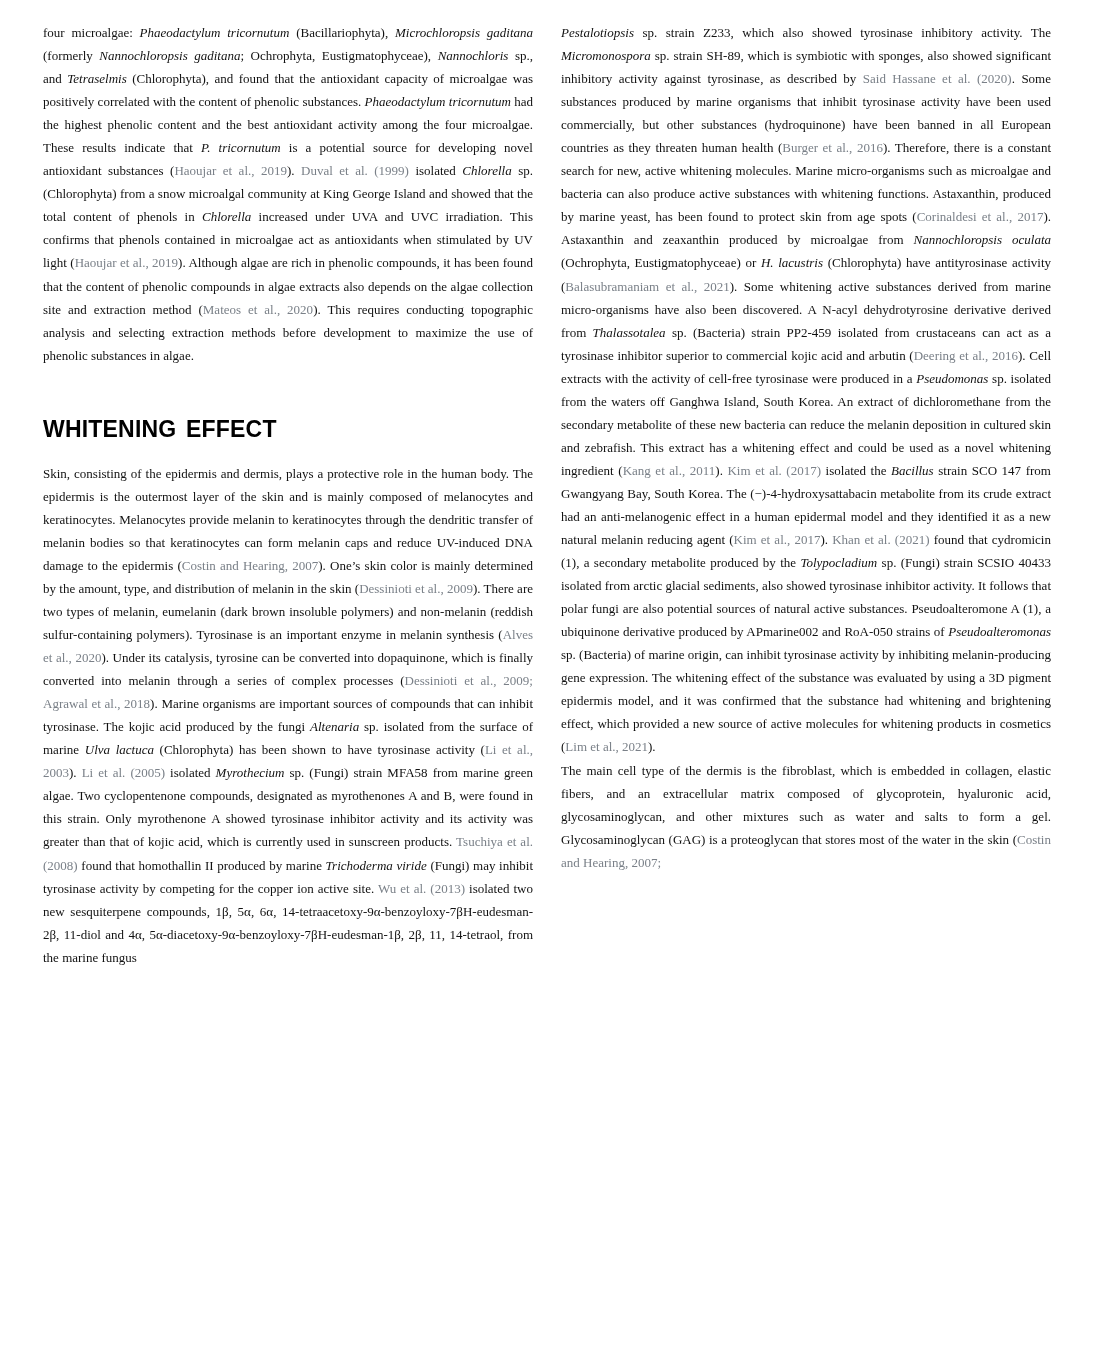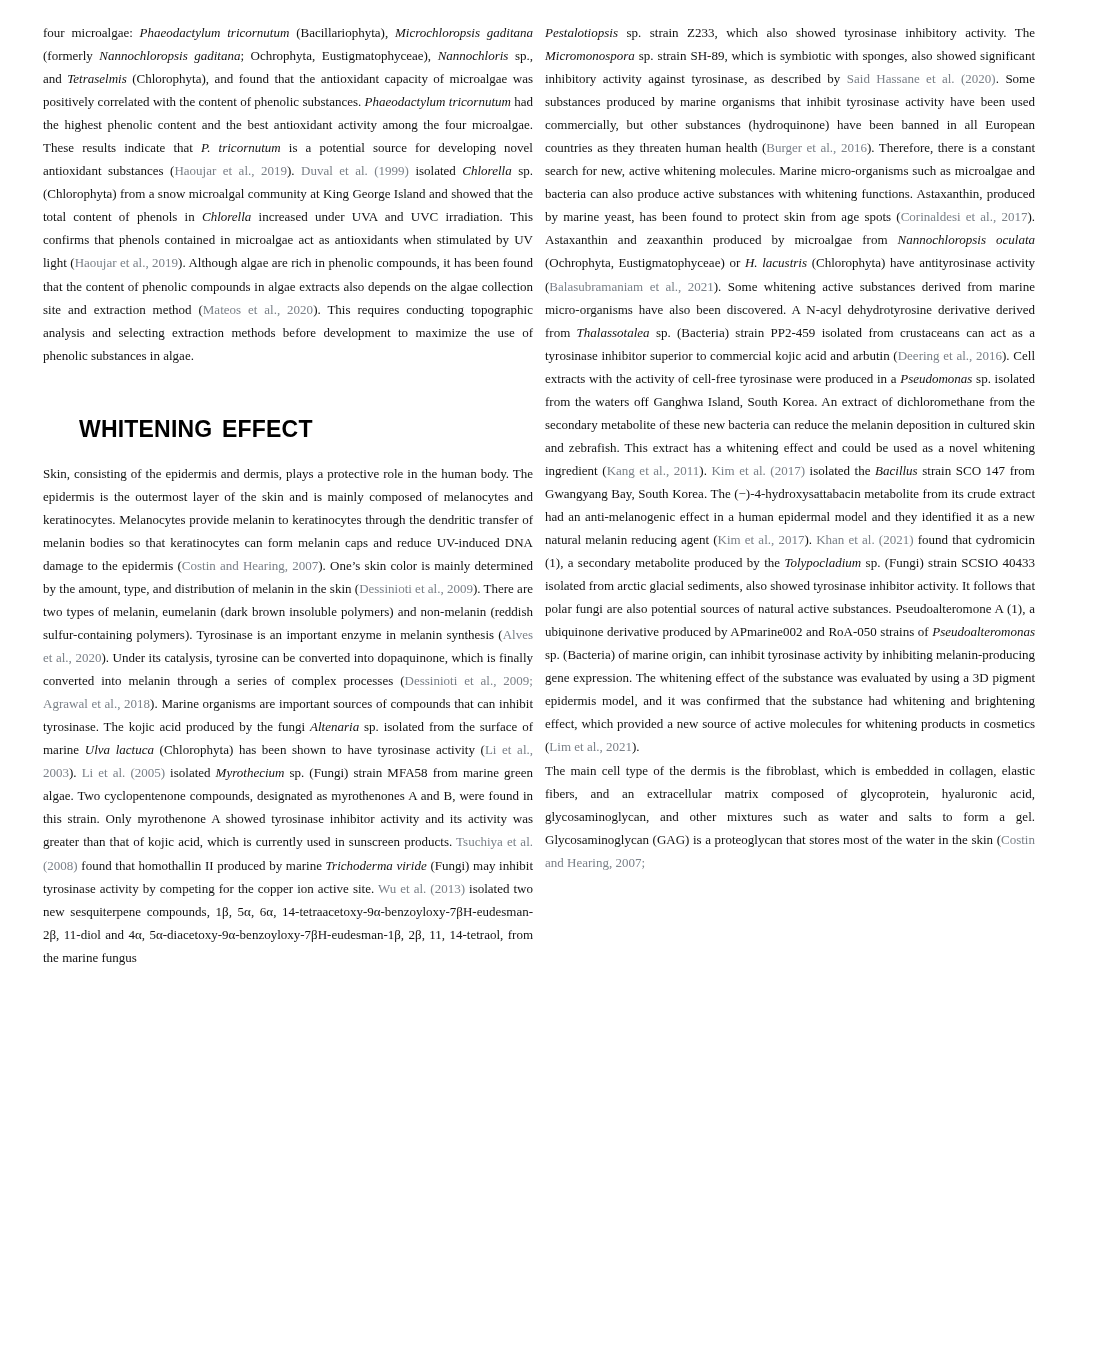--- a/index.html
+++ b/index.html
@@ -1,28 +1,28 @@
 <!DOCTYPE html>
 <html><head>
 <meta charset="utf-8">
 <style>
   html, body { margin: 0; padding: 0; background: #ffffff; }
   body { width: 1100px; height: 1348px; position: relative; overflow: hidden;
          font-family: "Liberation Serif", "DejaVu Serif", serif; color: #111; }
   .col { position: absolute; top: 21px; width: 490px; }
   #col-left { left: 43px; }
-  #col-right { left: 545px; }
+  #col-right { left: 561px; }
   .para { margin: 0; font-size: 13px; line-height: 23.05px; text-align: justify;
           hyphens: none; }
   .para i { font-style: italic; }
   .cite { color: #7a8088; }
   .heading { margin: 0; font-family: "Liberation Sans", "DejaVu Sans", sans-serif;
              font-weight: bold; font-size: 23px; letter-spacing: 0.2px; word-spacing: 3px;
              color: #000; }
-  #h-whitening { margin-top: 49px; margin-bottom: 19px; margin-left: 36px; }
+  #h-whitening { margin-top: 49px; margin-bottom: 19px; }
   #h-moisturizing { margin-top: 47px; margin-bottom: 18px; }
 </style>
 </head>
 <body>
 
 <div id="col-left" class="col">
   <p class="para"><span>four microalgae: </span><i>Phaeodactylum tricornutum</i><span> (Bacillariophyta), </span><i>Microchloropsis gaditana</i><span> (formerly </span><i>Nannochloropsis gaditana</i><span>; Ochrophyta, Eustigmatophyceae), </span><i>Nannochloris</i><span> sp., and </span><i>Tetraselmis</i><span> (Chlorophyta), and found that the antioxidant capacity of microalgae was positively correlated with the content of phenolic substances. </span><i>Phaeodactylum tricornutum</i><span> had the highest phenolic content and the best antioxidant activity among the four microalgae. These results indicate that </span><i>P. tricornutum</i><span> is a potential source for developing novel antioxidant substances (</span><a class="cite">Haoujar et al., 2019</a><span>). </span><a class="cite">Duval et al. (1999)</a><span> isolated </span><i>Chlorella</i><span> sp. (Chlorophyta) from a snow microalgal community at King George Island and showed that the total content of phenols in </span><i>Chlorella</i><span> increased under UVA and UVC irradiation. This confirms that phenols contained in microalgae act as antioxidants when stimulated by UV light (</span><a class="cite">Haoujar et al., 2019</a><span>). Although algae are rich in phenolic compounds, it has been found that the content of phenolic compounds in algae extracts also depends on the algae collection site and extraction method (</span><a class="cite">Mateos et al., 2020</a><span>). This requires conducting topographic analysis and selecting extraction methods before development to maximize the use of phenolic substances in algae.</span></p>
   <h2 id="h-whitening" class="heading">WHITENING EFFECT</h2>
   <p class="para"><span>Skin, consisting of the epidermis and dermis, plays a protective role in the human body. The epidermis is the outermost layer of the skin and is mainly composed of melanocytes and keratinocytes. Melanocytes provide melanin to keratinocytes through the dendritic transfer of melanin bodies so that keratinocytes can form melanin caps and reduce UV-induced DNA damage to the epidermis (</span><a class="cite">Costin and Hearing, 2007</a><span>). One’s skin color is mainly determined by the amount, type, and distribution of melanin in the skin (</span><a class="cite">Dessinioti et al., 2009</a><span>). There are two types of melanin, eumelanin (dark brown insoluble polymers) and non-melanin (reddish sulfur-containing polymers). Tyrosinase is an important enzyme in melanin synthesis (</span><a class="cite">Alves et al., 2020</a><span>). Under its catalysis, tyrosine can be converted into dopaquinone, which is finally converted into melanin through a series of complex processes (</span><a class="cite">Dessinioti et al., 2009; Agrawal et al., 2018</a><span>). Marine organisms are important sources of compounds that can inhibit tyrosinase. The kojic acid produced by the fungi </span><i>Altenaria</i><span> sp. isolated from the surface of marine </span><i>Ulva lactuca</i><span> (Chlorophyta) has been shown to have tyrosinase activity (</span><a class="cite">Li et al., 2003</a><span>). </span><a class="cite">Li et al. (2005)</a><span> isolated </span><i>Myrothecium</i><span> sp. (Fungi) strain MFA58 from marine green algae. Two cyclopentenone compounds, designated as myrothenones A and B, were found in this strain. Only myrothenone A showed tyrosinase inhibitor activity and its activity was greater than that of kojic acid, which is currently used in sunscreen products. </span><a class="cite">Tsuchiya et al. (2008)</a><span> found that homothallin II produced by marine </span><i>Trichoderma viride</i><span> (Fungi) may inhibit tyrosinase activity by competing for the copper ion active site. </span><a class="cite">Wu et al. (2013)</a><span> isolated two new sesquiterpene compounds, 1β, 5α, 6α, 14-tetraacetoxy-9α-benzoyloxy-7βH-eudesman-2β, 11-diol and 4α, 5α-diacetoxy-9α-benzoyloxy-7βH-eudesman-1β, 2β, 11, 14-tetraol, from the marine fungus</span></p>
 </div>

